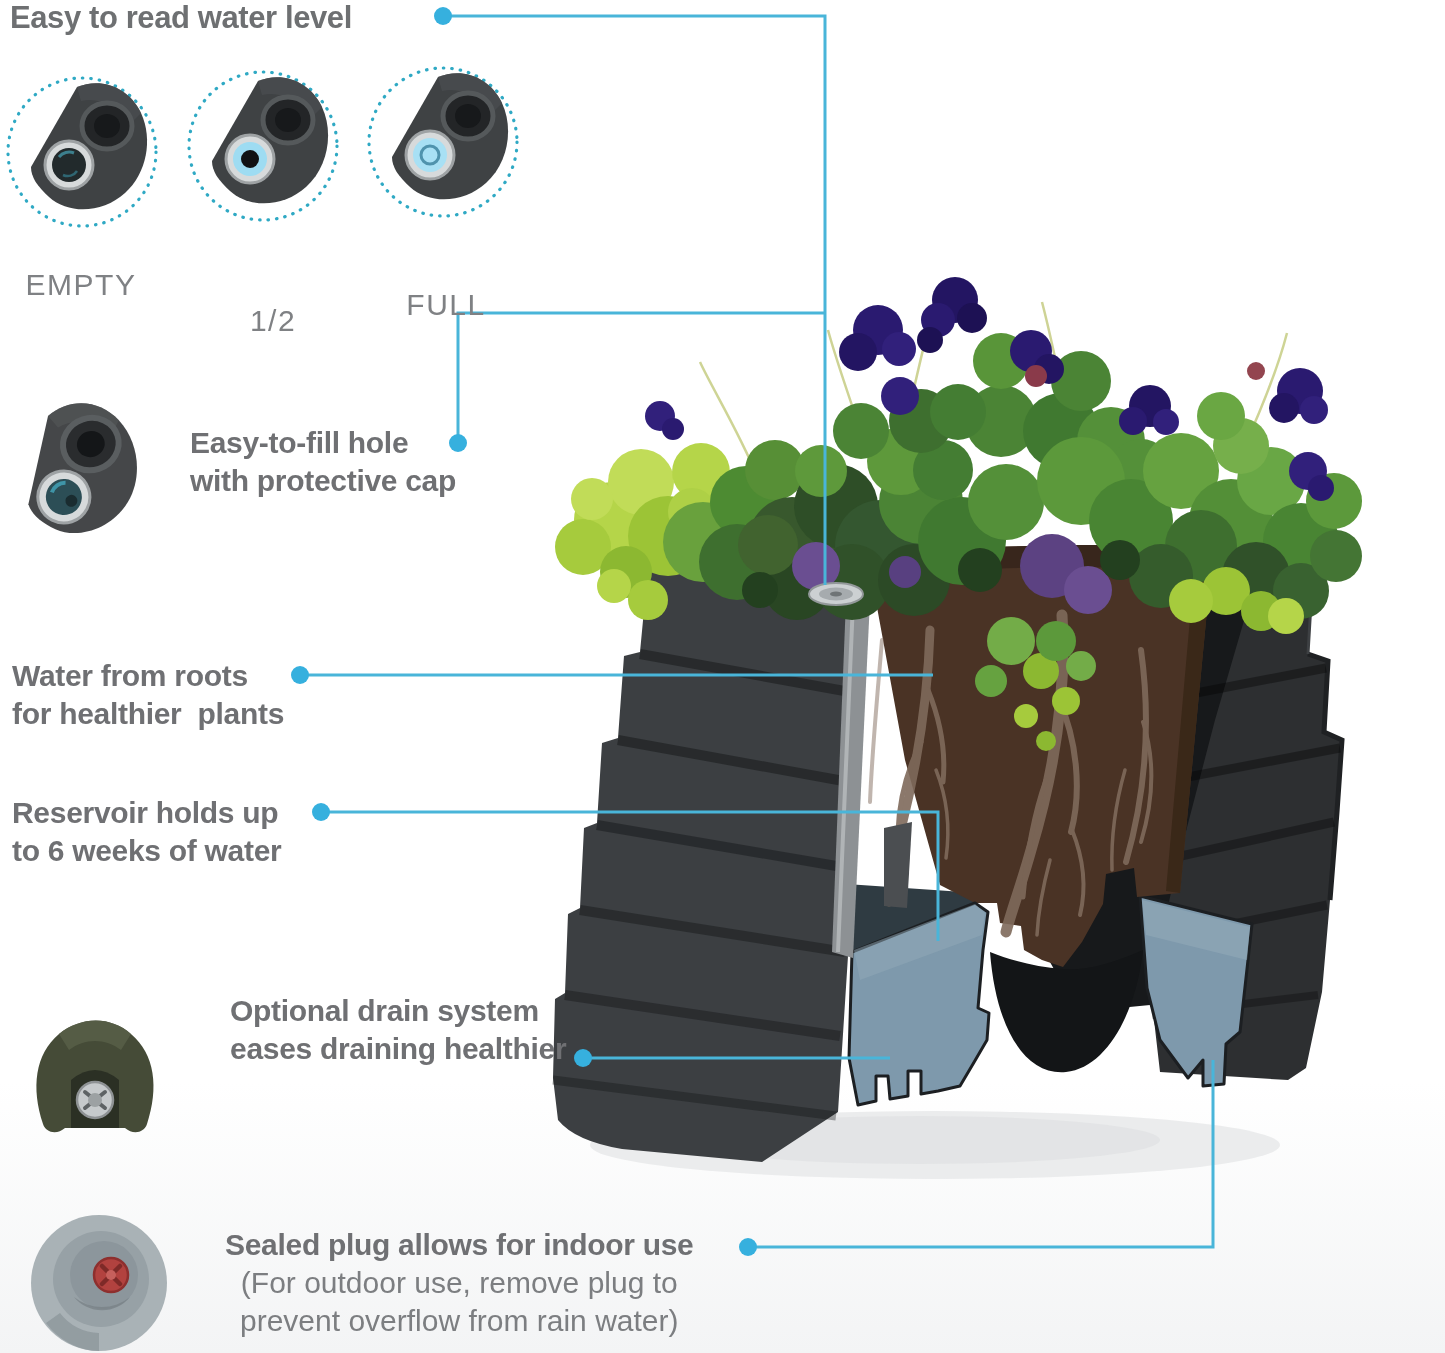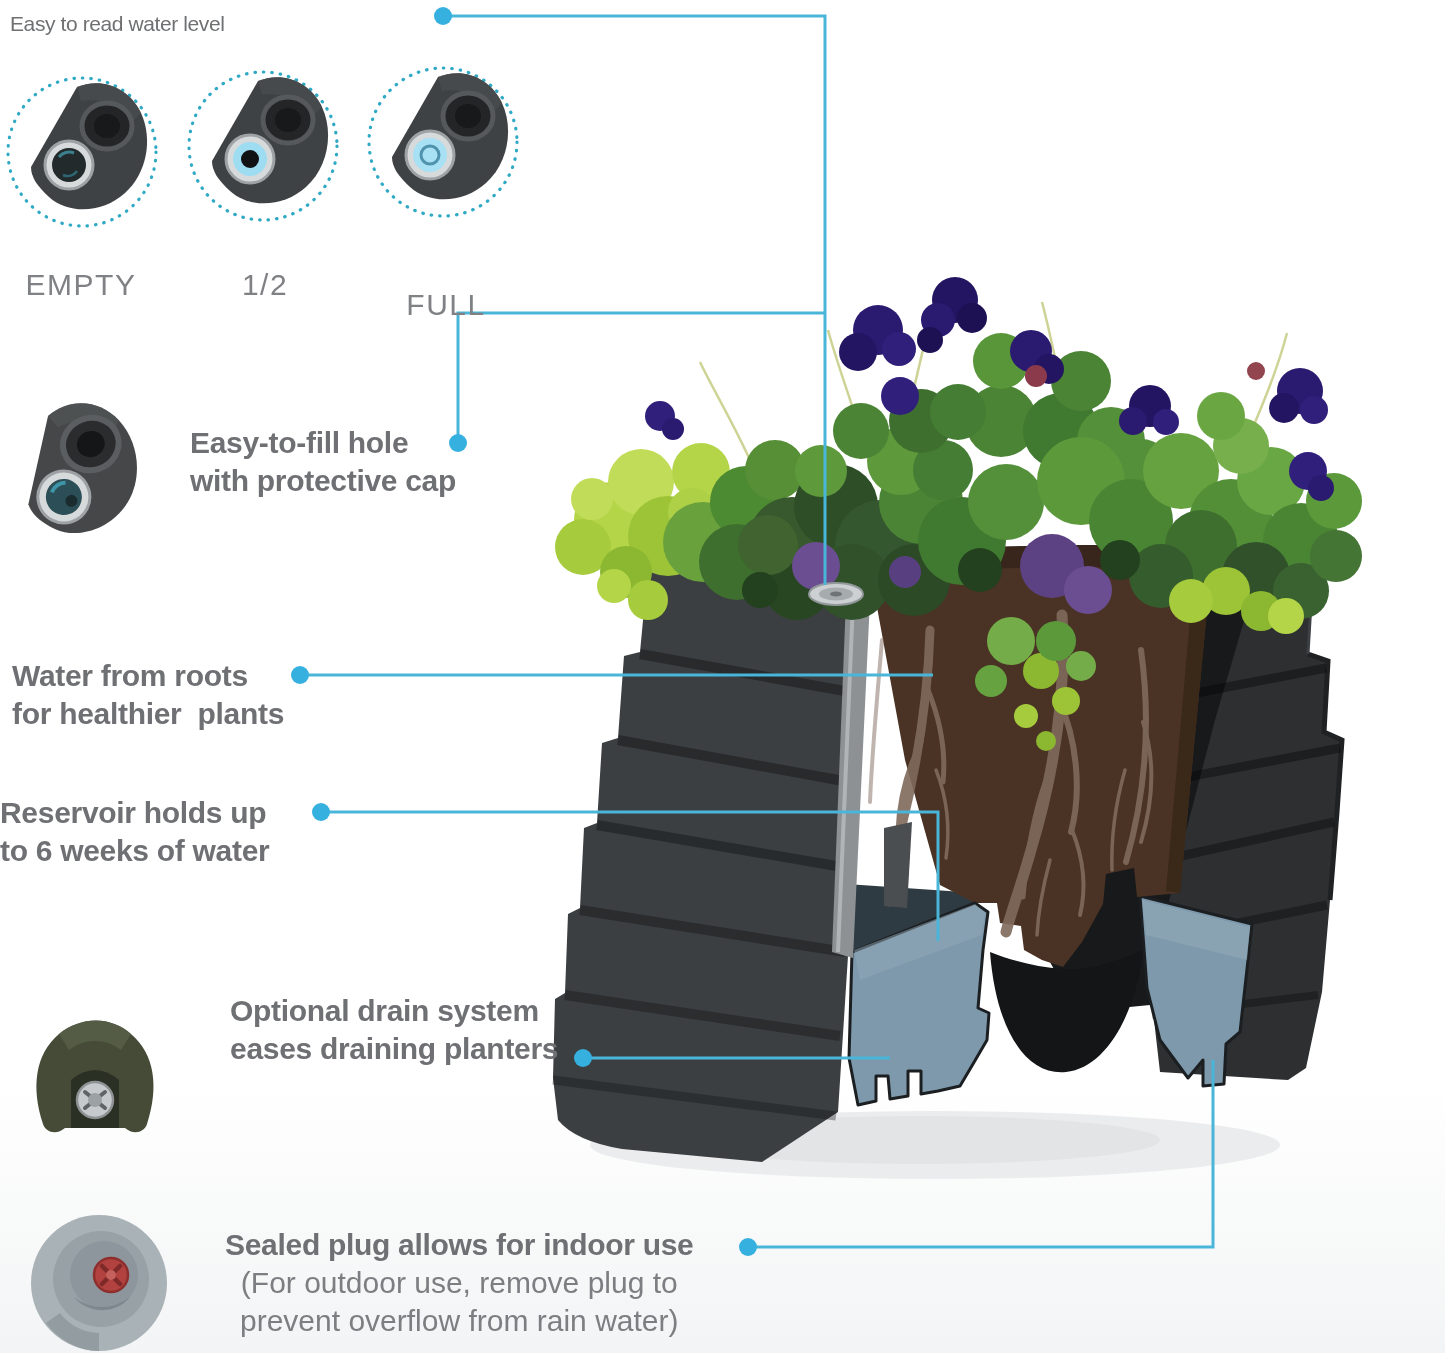--- a/index.html
+++ b/index.html
@@ -3,21 +3,21 @@
 <meta charset="utf-8">
 <style>
   html,body{margin:0;padding:0;background:#fff;}
   #canvas{
     position:relative;width:1445px;height:1353px;overflow:hidden;
     background:linear-gradient(180deg,#ffffff 0%,#ffffff 80%,#f3f4f5 100%);
     font-family:"Liberation Sans", sans-serif;
   }
   .abs{position:absolute;}
   .page-title{
-    left:10px;top:12px;font-size:21px;font-weight:400;color:#6e7072;letter-spacing:-0.4px;
+    left:10px;top:0px;font-size:31px;font-weight:700;color:#6e7072;letter-spacing:-0.4px;
   }
   .level-label{
     width:170px;text-align:center;font-size:30px;color:#7f8184;letter-spacing:1.5px;top:268px;
   }
   .feature{color:#6f7073;font-size:30px;font-weight:700;line-height:38px;letter-spacing:-0.3px;}
   .feature .f-line{white-space:pre;}
   .sub-line{font-weight:400;color:#7c7e81;letter-spacing:0;text-align:center;}
   svg{display:block;}
   .nofit{pointer-events:none;}
 </style>
@@ -270,21 +270,21 @@
       <path d="M60,6 C84,-4 112,6 124,32 L112,44 C100,24 82,16 64,20 Z" fill="#4b4f51" opacity="0.7"></path>
       <ellipse cx="90" cy="45" rx="25" ry="23" fill="#232527" stroke="#55595b" stroke-width="5"></ellipse>
       <ellipse cx="90" cy="45" rx="13" ry="12" fill="#17191b"></ellipse>
       <circle cx="52" cy="84" r="24" fill="#d7dadb" stroke="#9ea2a4" stroke-width="3"></circle>
       <circle cx="52" cy="84" r="17" fill="#a8e0f4"></circle>
       <circle cx="52" cy="84" r="9" fill="none" stroke="#4f93ad" stroke-width="3"></circle>
     </g>
   </svg>
 
   <div class="abs level-label" style="left:-4px;">EMPTY</div>
-  <div class="abs level-label" style="left:180px;">1/2</div>
+  <div class="abs level-label" style="left:188px;margin-top:36px;">1/2</div>
   <div class="abs level-label" style="left:361px;margin-top:20px;">FULL</div>
 
   <svg class="abs" style="left:8px;top:400px;" width="150" height="150" viewBox="0 0 150 150">
     <g transform="rotate(-18 75 75)">
       <path d="M14,86 L60,8 C86,-3 114,8 126,34 C138,60 132,94 110,114 C88,134 52,136 32,118 C20,107 14,96 14,86 Z" fill="#454749"></path>
       <path d="M60,8 C86,-3 114,8 126,34 L114,46 C102,26 84,18 66,22 Z" fill="#525557" opacity="0.7"></path>
       <ellipse cx="92" cy="48" rx="28" ry="26" fill="#2a2c2e" stroke="#5a5e60" stroke-width="6"></ellipse>
       <ellipse cx="92" cy="48" rx="14" ry="13" fill="#141618"></ellipse>
       <circle cx="50" cy="90" r="26" fill="#d7dadb" stroke="#9ea2a4" stroke-width="3"></circle>
       <circle cx="50" cy="90" r="18" fill="#2c4e56"></circle>
@@ -295,36 +295,36 @@
   <div class="abs feature" style="left:190px;top:424px;">
     <div class="f-line">Easy-to-fill hole</div>
     <div class="f-line">with protective cap</div>
   </div>
 
   <div class="abs feature" style="left:12px;top:657px;">
     <div class="f-line">Water from roots</div>
     <div class="f-line">for healthier  plants</div>
   </div>
 
-  <div class="abs feature" style="left:0;top:794px;">
+  <div class="abs feature" style="left:12px;top:794px;">
     <div class="f-line">Reservoir holds up</div>
     <div class="f-line">to 6 weeks of water</div>
   </div>
 
   <svg class="abs" style="left:25px;top:1006px;" width="140" height="140" viewBox="0 0 140 140">
     <path d="M18,118 C6,82 10,48 34,28 C56,10 86,10 106,28 C130,48 134,82 122,118 C119,127 108,129 100,122 L40,122 C32,129 21,127 18,118 Z" fill="#454b37"></path>
     <path d="M34,28 C56,10 86,10 106,28 L96,44 C80,32 60,32 44,44 Z" fill="#596048" opacity="0.8"></path>
     <path d="M46,122 L46,74 Q70,54 94,74 L94,122 Z" fill="#2b3024"></path>
     <circle cx="70" cy="94" r="18" fill="#c6cacc" stroke="#8e9294" stroke-width="2.5"></circle>
     <path d="M60,86 L80,102 M80,86 L60,102" stroke="#5e6365" stroke-width="4" stroke-linecap="round"></path>
     <circle cx="70" cy="94" r="7" fill="#9ca1a3"></circle>
   </svg>
   <div class="abs feature" style="left:230px;top:992px;">
     <div class="f-line">Optional drain system</div>
-    <div class="f-line">eases draining planters</div>
+    <div class="f-line">eases draining healthier</div>
   </div>
 
   <svg class="abs" style="left:26px;top:1213px;" width="146" height="140" viewBox="0 0 146 140">
     <circle cx="73" cy="70" r="68" fill="#a9b2b6"></circle>
     <path d="M20,110 A68,68 0 0 0 73,138 L73,120 A50,50 0 0 1 34,100 Z" fill="#8d979c" opacity="0.8"></path>
     <circle cx="75" cy="66" r="48" fill="#97a1a6"></circle>
     <circle cx="78" cy="62" r="34" fill="#8c969c"></circle>
     <path d="M48,84 A36,36 0 0 0 104,84 A44,44 0 0 1 48,84 Z" fill="#767f85" opacity="0.7"></path>
     <g>
       <circle cx="85" cy="62" r="17" fill="#b2423f" stroke="#8e2f2e" stroke-width="2.5"></circle>

